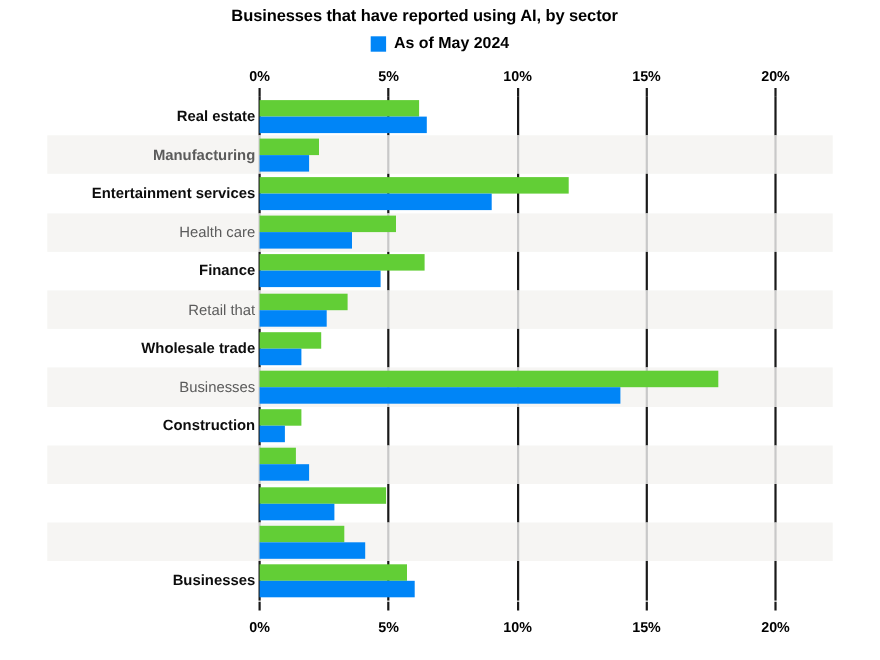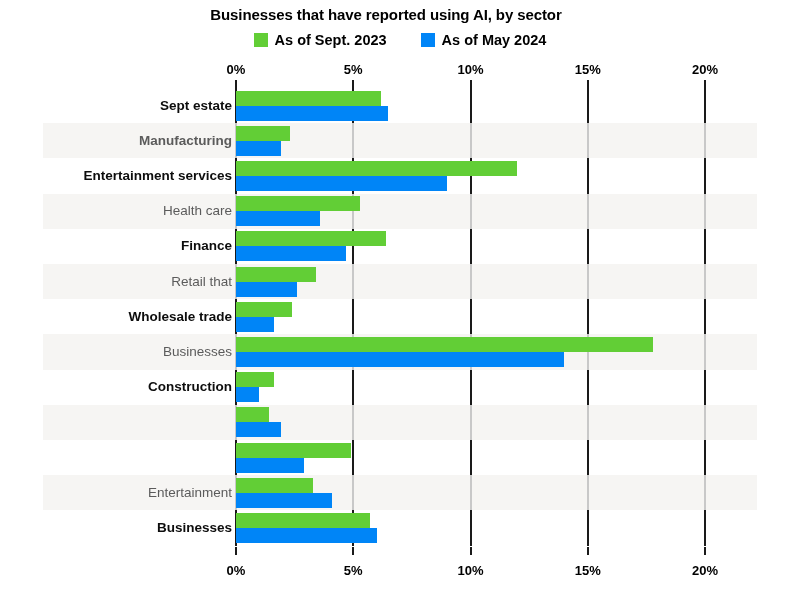--- a/index.html
+++ b/index.html
@@ -152,24 +152,20 @@
   }
 </style>
 </head>
 <body>
 
 <div class="chart-root">
 
   <div class="chart-title">Businesses that have reported using AI, by sector</div>
 
   <div class="legend" id="legend">
-      <div class="legend-item">
-        <span class="legend-swatch" style="background: rgb(98, 206, 54);"></span>
-        <span>As of Sept. 2023</span>
-      </div>
       <div class="legend-item">
         <span class="legend-swatch" style="background: rgb(0, 133, 247);"></span>
         <span>As of May 2024</span>
       </div>
     </div>
 
   <div class="axis-row top" id="axis-top">
       <div class="axis-tick-label" style="left: 236px;">0%</div>
       <div class="axis-tick-label" style="left: 353.25px;">5%</div>
       <div class="axis-tick-label" style="left: 470.5px;">10%</div>
@@ -258,21 +254,21 @@
         <div class="gridline-seg dark" style="left: 705px; top: 140.8px; height: 35.2px; background: rgb(26, 26, 26);"></div>
         <div class="gridline-seg light" style="left: 705px; top: 176px; height: 35.2px; background: rgb(200, 200, 200);"></div>
         <div class="gridline-seg dark" style="left: 705px; top: 211.2px; height: 35.2px; background: rgb(26, 26, 26);"></div>
         <div class="gridline-seg light" style="left: 705px; top: 246.4px; height: 35.2px; background: rgb(200, 200, 200);"></div>
         <div class="gridline-seg dark" style="left: 705px; top: 281.6px; height: 35.2px; background: rgb(26, 26, 26);"></div>
         <div class="gridline-seg light" style="left: 705px; top: 316.8px; height: 35.2px; background: rgb(200, 200, 200);"></div>
         <div class="gridline-seg dark" style="left: 705px; top: 352px; height: 35.2px; background: rgb(26, 26, 26);"></div>
         <div class="gridline-seg light" style="left: 705px; top: 387.2px; height: 35.2px; background: rgb(200, 200, 200);"></div>
         <div class="gridline-seg dark" style="left: 705px; top: 422.4px; height: 35.2px; background: rgb(26, 26, 26);"></div>
       </div>
-      <div class="cat-label strong" style="top: 10.6px;">Sept estate</div>
+      <div class="cat-label strong" style="top: 10.6px;">Real estate</div>
       <div class="bar" title="Real estate: 6.2%" style="top: 2.5px; width: 145.39px; background: rgb(98, 206, 54);"></div>
       <div class="bar" title="Real estate: 6.5%" style="top: 17.5px; width: 152.425px; background: rgb(0, 133, 247);"></div>
       <div class="cat-label muted" style="top: 45.8px; font-weight: bold;">Manufacturing</div>
       <div class="bar" title="Manufacturing: 2.3%" style="top: 37.7px; width: 53.935px; background: rgb(98, 206, 54);"></div>
       <div class="bar" title="Manufacturing: 1.9%" style="top: 52.7px; width: 44.555px; background: rgb(0, 133, 247);"></div>
       <div class="cat-label strong" style="top: 81px;">Entertainment services</div>
       <div class="bar" title="Professional services: 12%" style="top: 72.9px; width: 281.4px; background: rgb(98, 206, 54);"></div>
       <div class="bar" title="Professional services: 9%" style="top: 87.9px; width: 211.05px; background: rgb(0, 133, 247);"></div>
       <div class="cat-label muted" style="top: 116.2px;">Health care</div>
       <div class="bar" title="Health care: 5.3%" style="top: 108.1px; width: 124.285px; background: rgb(98, 206, 54);"></div>
@@ -289,21 +285,20 @@
       <div class="cat-label muted" style="top: 257px;">Businesses</div>
       <div class="bar" title="Information: 17.8%" style="top: 248.9px; width: 417.41px; background: rgb(98, 206, 54);"></div>
       <div class="bar" title="Information: 14%" style="top: 263.9px; width: 328.3px; background: rgb(0, 133, 247);"></div>
       <div class="cat-label strong" style="top: 292.2px;">Construction</div>
       <div class="bar" title="Construction: 1.6%" style="top: 284.1px; width: 37.52px; background: rgb(98, 206, 54);"></div>
       <div class="bar" title="Construction: 1%" style="top: 299.1px; width: 23.45px; background: rgb(0, 133, 247);"></div>
       <div class="bar" title="Transportation: 1.4%" style="top: 319.3px; width: 32.83px; background: rgb(98, 206, 54);"></div>
       <div class="bar" title="Transportation: 1.9%" style="top: 334.3px; width: 44.555px; background: rgb(0, 133, 247);"></div>
       <div class="bar" title="Administration: 4.9%" style="top: 354.5px; width: 114.905px; background: rgb(98, 206, 54);"></div>
       <div class="bar" title="Administration: 2.9%" style="top: 369.5px; width: 68.005px; background: rgb(0, 133, 247);"></div>
-      <div class="cat-label muted" style="top: 397.8px;">Entertainment</div>
       <div class="bar" title="Entertainment: 3.3%" style="top: 389.7px; width: 77.385px; background: rgb(98, 206, 54);"></div>
       <div class="bar" title="Entertainment: 4.1%" style="top: 404.7px; width: 96.145px; background: rgb(0, 133, 247);"></div>
       <div class="cat-label strong" style="top: 433px;">Businesses</div>
       <div class="bar" title="Education: 5.7%" style="top: 424.9px; width: 133.665px; background: rgb(98, 206, 54);"></div>
       <div class="bar" title="Education: 6%" style="top: 439.9px; width: 140.7px; background: rgb(0, 133, 247);"></div>
     </div>
 
   <div class="tick-marks bottom" id="ticks-bottom">
       <div class="tick-mark" style="left: 236px;"></div>
       <div class="tick-mark" style="left: 353.25px;"></div>

